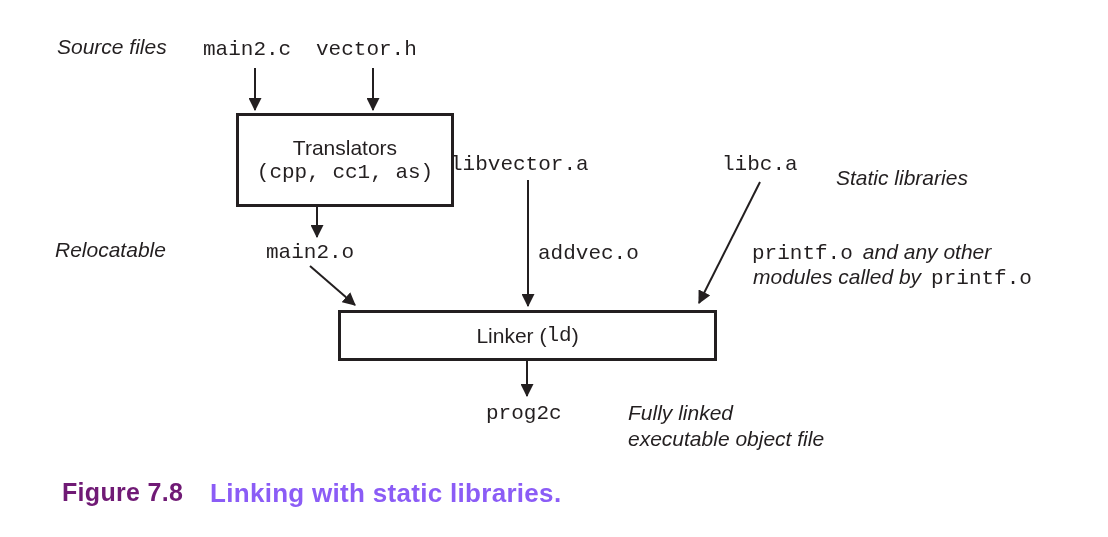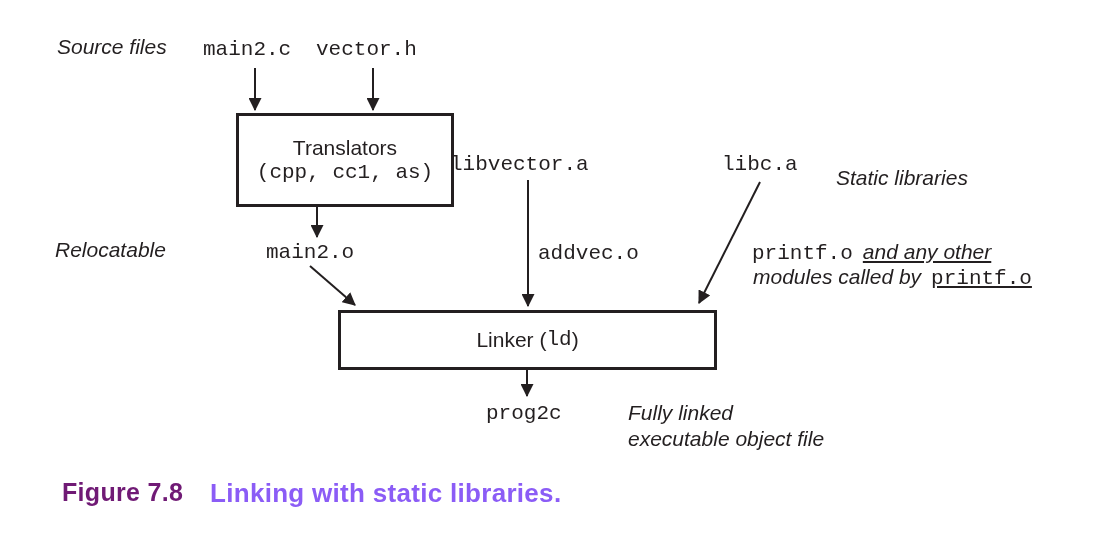--- a/index.html
+++ b/index.html
@@ -53,21 +53,21 @@
     font-size: 25px;
     letter-spacing: 0.3px;
     color: #701a75;
   }
   .caption-title {
     font-weight: bold;
     font-size: 26px;
     letter-spacing: 0.3px;
     color: #8b5cf6;
   }
-  .gap-left { margin-left: 10px; text-decoration: underline; }
+  .gap-left { margin-left: 10px; }
 </style>
 </head>
 <body>
 
 <div class="canvas">
 
   <svg class="arrow-layer" width="1108" height="537" viewBox="0 0 1108 537">
     <defs>
       <marker id="ah" viewBox="0 0 12 12" refX="11" refY="6" markerWidth="13" markerHeight="13" markerUnits="userSpaceOnUse" orient="auto">
         <path d="M0,0 L12,6 L0,12 Z" fill="#231f20"></path>
@@ -102,21 +102,21 @@
   <div class="abs mono" style="left:266px; top:241px;">main2.o</div>
   <div class="abs mono" style="left:538px; top:242px;">addvec.o</div>
 
   <div class="abs" style="left:752px; top:239px;">
     <span class="mono">printf.o</span><span class="ital gap-left">and any other</span>
   </div>
   <div class="abs" style="left:753px; top:264px;">
     <span class="ital">modules called by</span><span class="mono gap-left">printf.o</span>
   </div>
 
-  <div class="node-box" style="left:338px; top:310px; width:379px; height:60px; flex-direction:row;">
+  <div class="node-box" style="left:338px; top:310px; width:379px; height:51px; flex-direction:row;">
     <span class="sans">Linker (</span>
       <span class="mono">ld</span>
       <span class="sans">)</span>
   </div>
 
   <div class="abs mono" style="left:486px; top:402px;">prog2c</div>
   <div class="abs" style="left:628px; top:400px;">
     <div class="ital">Fully linked</div>
     <div class="ital">executable object file</div>
   </div>

